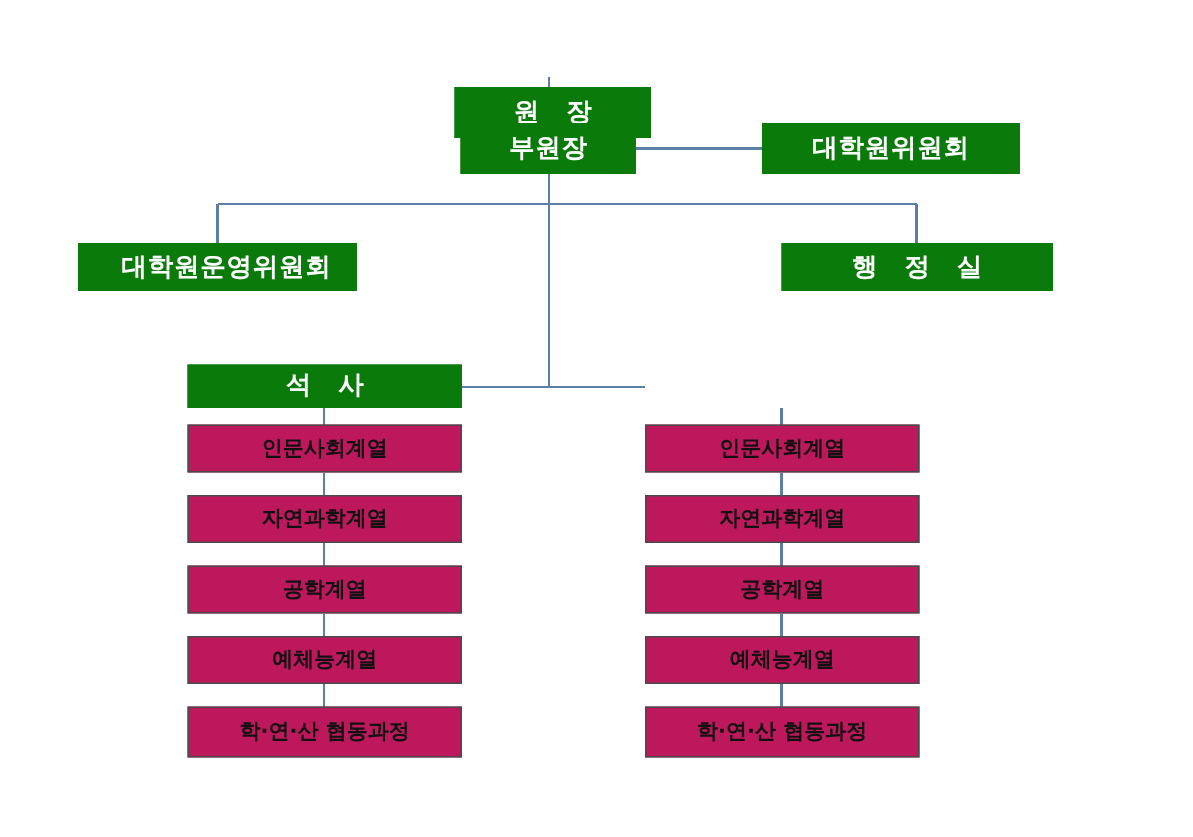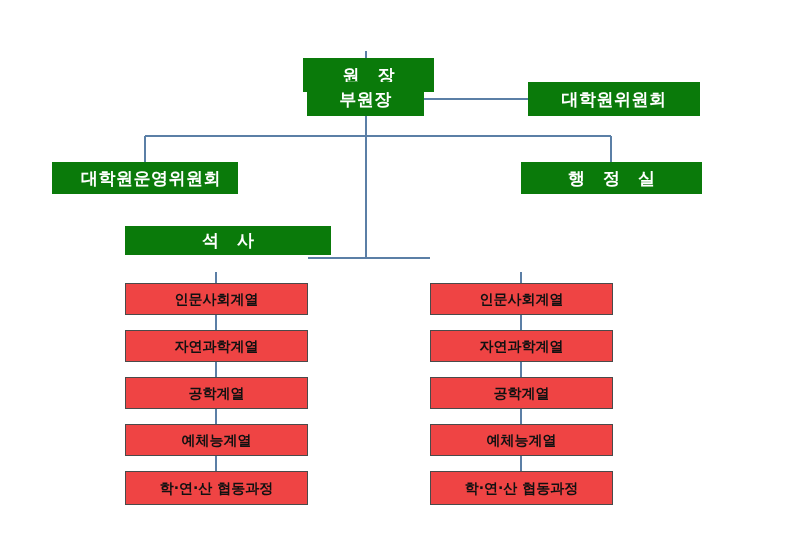--- a/index.html
+++ b/index.html
@@ -40,21 +40,21 @@
     font-weight: bold;
     font-size: 17px;
     letter-spacing: 0.5px;
     border: 1px solid #0a7a0a;
   }
   .node-green.wide-spaced {
     letter-spacing: 6px;
     text-indent: 6px;
   }
   .node-white {
-    background: #ef4444;
+    background: #be185d;
     color: #111111;
     font-weight: bold;
     font-size: 14px;
     border: 1px solid #4a4a4a;
   }
 </style>
 </head>
 <body>
 
 <div id="chart-root">
@@ -90,33 +90,33 @@
   </svg>
 
   <div class="node node-green wide-spaced" style="left:303px; top:34px; width:131px; height:34px;margin-top:24px;">
     <span>원 장</span>
   </div>
 
   <div class="node node-green" style="left:307px; top:82px; width:117px; height:34px;">
     <span>부원장</span>
   </div>
 
-  <div class="node node-green" style="left:528px; top:82px; width:172px; height:34px;">
+  <div class="node node-green" style="left:508px; top:82px; width:172px; height:34px;">
     <span>대학원위원회</span>
   </div>
 
   <div class="node node-green" style="left:52px; top:162px; width:186px; height:32px;padding-left:12px;">
     <span>대학원운영위원회</span>
   </div>
 
   <div class="node node-green wide-spaced" style="left:521px; top:162px; width:181px; height:32px;">
     <span>행 정 실</span>
   </div>
 
-  <div class="node node-green wide-spaced" style="left:125px; top:226px; width:206px; height:29px;justify-content:center;">
+  <div class="node node-green wide-spaced" style="left:125px; top:243px; width:183px; height:29px;justify-content:center;">
     <span>석 사</span>
   </div>
 
   <div class="node node-white" style="left:125px; top:283px; width:183px; height:32px;">
     <span>인문사회계열</span>
   </div>
   <div class="node node-white" style="left:125px; top:330px; width:183px; height:32px;">
     <span>자연과학계열</span>
   </div>
   <div class="node node-white" style="left:125px; top:377px; width:183px; height:32px;">

